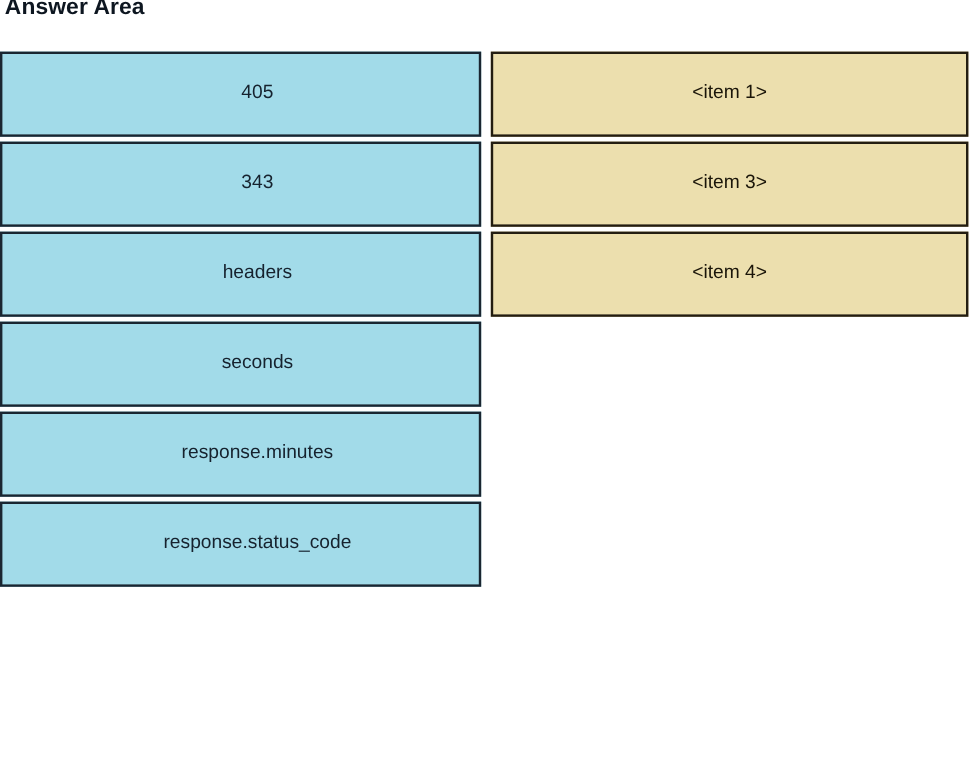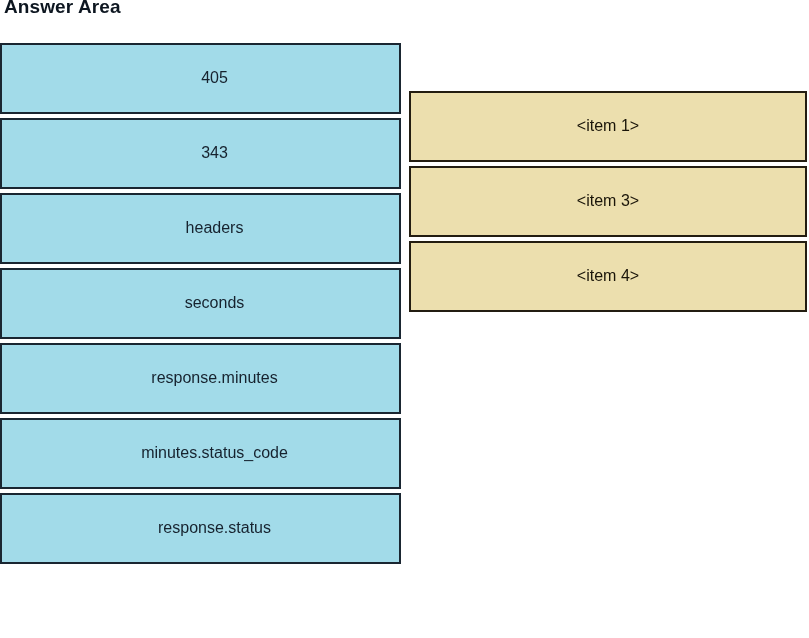--- a/index.html
+++ b/index.html
@@ -30,21 +30,21 @@
     position: absolute;
     left: 0;
     top: 43px;
     width: 809px;
   }
   .col {
     position: absolute;
     top: 0;
   }
   .col-left  { left: 0px;   width: 401px; }
-  .col-right { left: 409px; width: 398px; margin-top: 48px; }
+  .col-right { left: 409px; width: 398px; }
 
   .tile {
     box-sizing: border-box;
     height: 71px;
     margin-bottom: 4px;
     display: flex;
     align-items: center;
     justify-content: center;
     text-align: center;
     font-size: 16px;
@@ -83,24 +83,21 @@
       <div class="tile tile-blue">
           <span>headers</span>
         </div>
       <div class="tile tile-blue">
           <span>seconds</span>
         </div>
       <div class="tile tile-blue">
           <span>response.minutes</span>
         </div>
       <div class="tile tile-blue">
-          <span>minutes.status_code</span>
-        </div>
-      <div class="tile tile-blue">
-          <span>response.status</span>
+          <span>response.status_code</span>
         </div>
     </div>
 
     <div class="col col-right">
       <div class="tile tile-tan">
           <span>&lt;item 1&gt;</span>
         </div>
       <div class="tile tile-tan">
           <span>&lt;item 3&gt;</span>
         </div>

